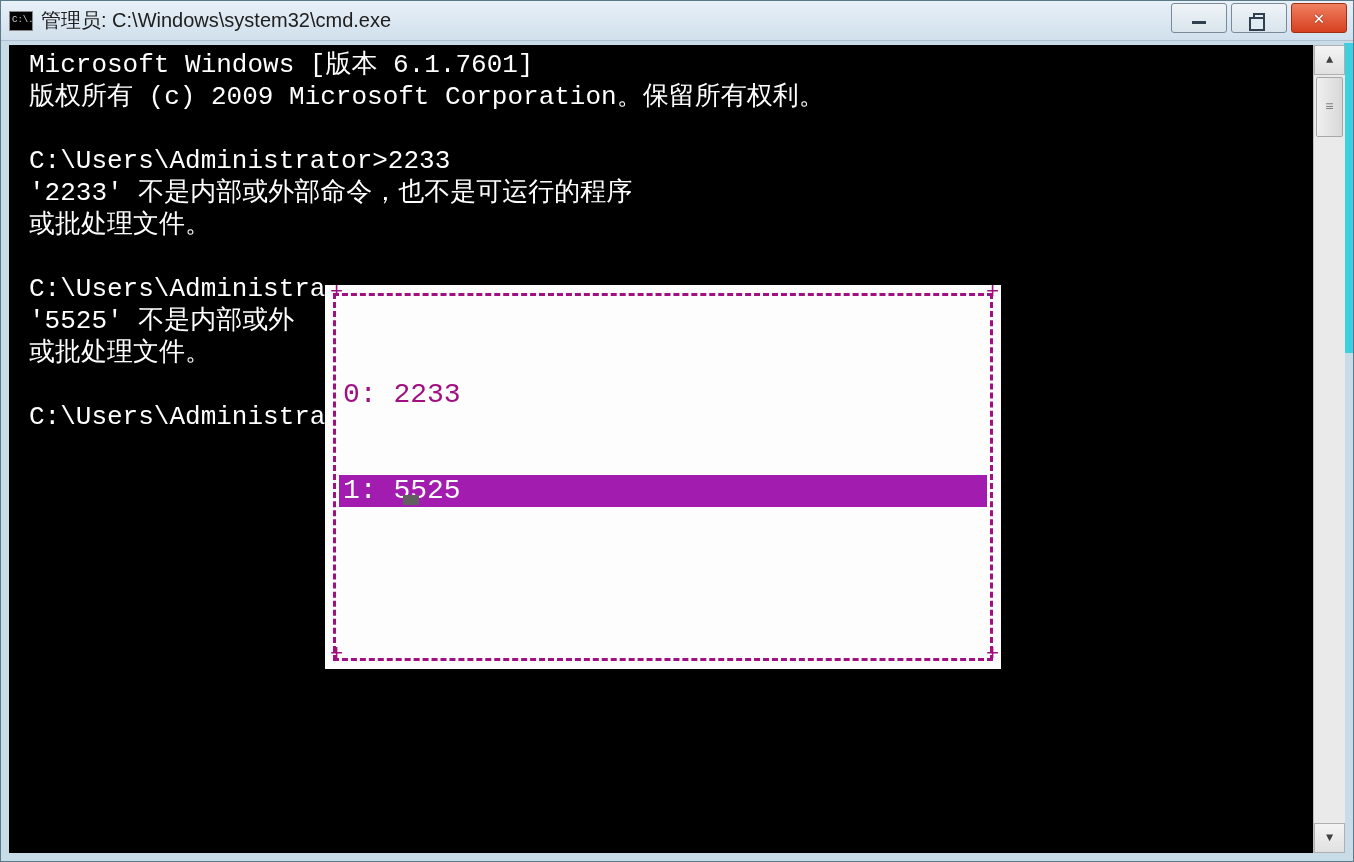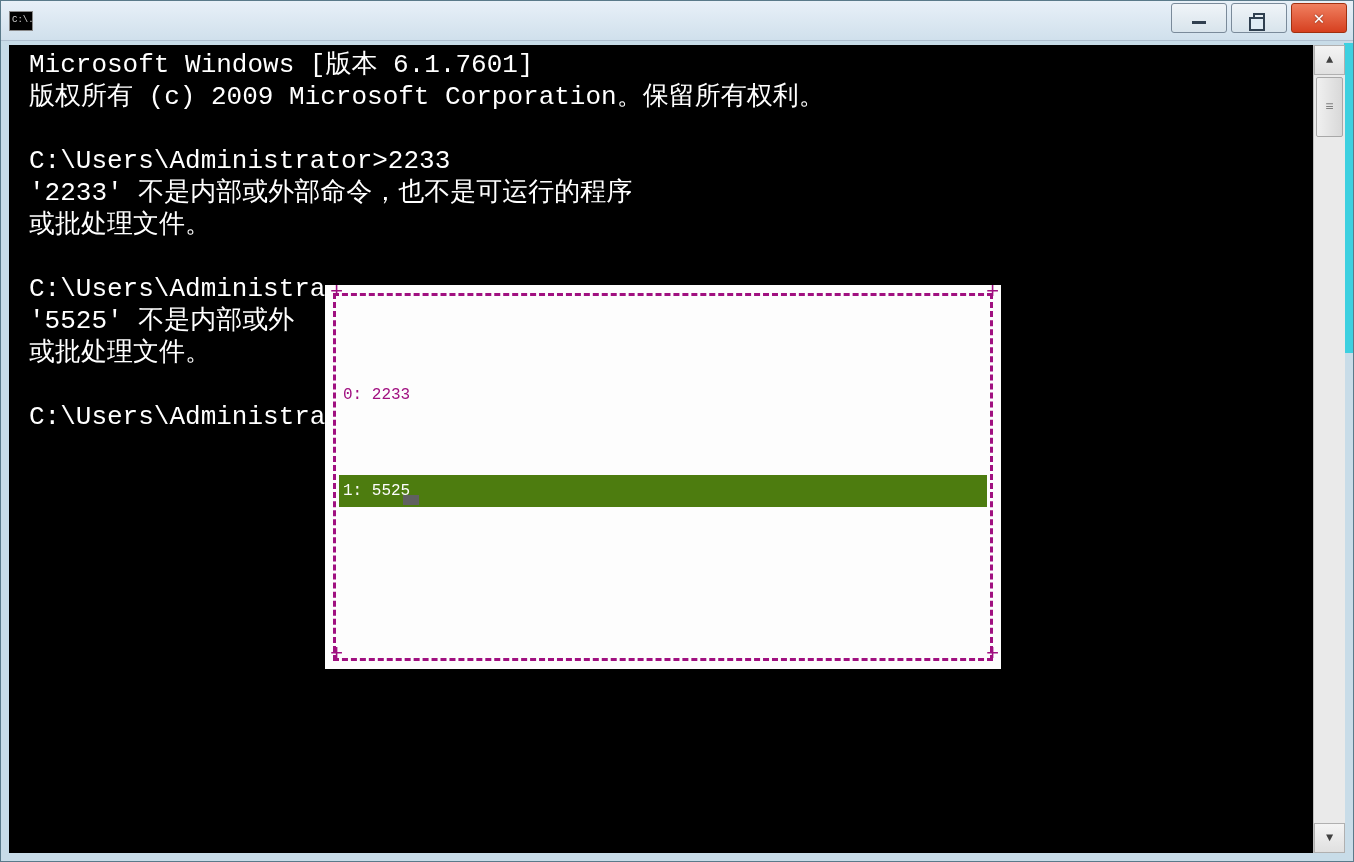--- a/index.html
+++ b/index.html
@@ -194,28 +194,28 @@
   
   .history-content {
     position: absolute;
     left: 14px;
     right: 14px;
     top: 30px;
     bottom: 14px;
   }
   .history-item {
     font-family: "Consolas", "Courier New", monospace;
-    font-size: 16px;
+    font-size: 28px;
     line-height: 32px;
     color: #a01080;
     padding-left: 4px;
     cursor: pointer;
   }
   .history-item.selected {
-    background: #4d7c0f;
+    background: #a21caf;
     color: #fdfdfd;
   }
   
   .cursor-block {
     position: absolute;
     left: 64px;
     top: 180px;
     width: 16px;
     height: 10px;
     background: #606060;
@@ -232,20 +232,21 @@
 </style>
 </head>
 <body>
 
 <div class="window">
 
   <div class="titlebar">
     <div class="titlebar-icon">
       <span class="titlebar-icon-text">C:\.</span>
     </div>
+    <div class="titlebar-text">管理员: C:\Windows\system32\cmd.exe</div>
     <div class="window-controls">
       <div class="win-btn">
         <div class="min-glyph"></div>
       </div>
       <div class="win-btn">
         <div class="max-glyph"></div>
       </div>
       <div class="win-btn close">
         <div class="close-glyph">✕</div>
       </div>

